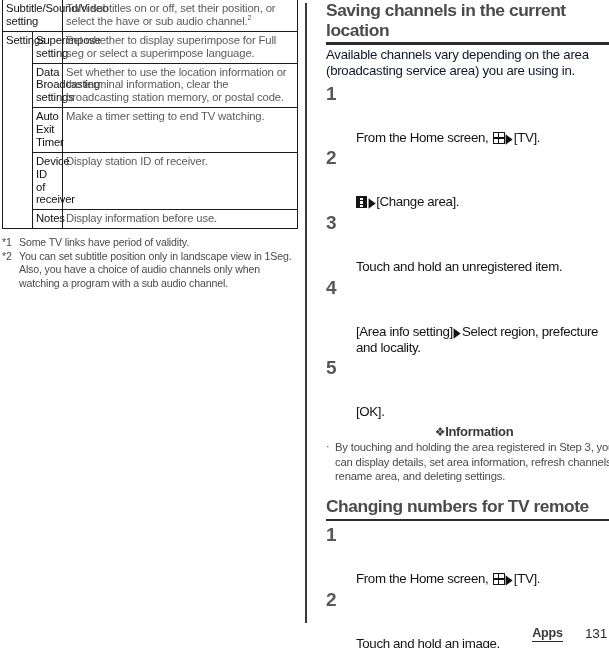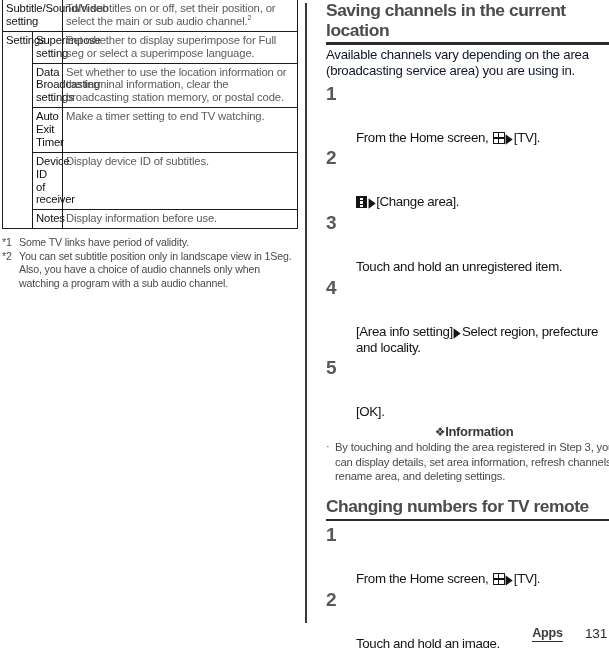--- a/index.html
+++ b/index.html
@@ -253,38 +253,38 @@
 </style>
 </head>
 <body>
 
 <div id="left-col">
 
   <table class="spec-table">
     <tbody>
         <tr>
       <td class="c1 lbl" colspan="2">Subtitle/Sound/Video setting</td>
-      <td class="c3 desc"><span>Turn subtitles on or off, set their position, or select the main or sub audio channel.</span><sup class="fn">2</sup></td>
+      <td class="c3 desc"><span>Turn subtitles on or off, set their position, or select the have or sub audio channel.</span><sup class="fn">2</sup></td>
     </tr>
     <tr>
       <td class="c1 lbl" rowspan="5">Settings</td>
       <td class="c2 lbl">Superimpose setting</td>
       <td class="c3 desc">Set whether to display superimpose for Full seg or select a superimpose language.</td>
     </tr>
     <tr>
       <td class="c2 lbl">Data Broadcasting settings</td>
       <td class="c3 desc">Set whether to use the location information or the terminal information, clear the broadcasting station memory, or postal code.</td>
     </tr>
     <tr>
       <td class="c2 lbl">Auto Exit Timer</td>
       <td class="c3 desc">Make a timer setting to end TV watching.</td>
     </tr>
     <tr>
       <td class="c2 lbl">Device ID of receiver</td>
-      <td class="c3 desc">Display device ID of subtitles.</td>
+      <td class="c3 desc">Display station ID of receiver.</td>
     </tr>
     <tr>
       <td class="c2 lbl">Notes</td>
       <td class="c3 desc">Display information before use.</td>
     </tr>
   </tbody>
     </table>
 
   <div id="footnotes">
     <div class="fnrow">

